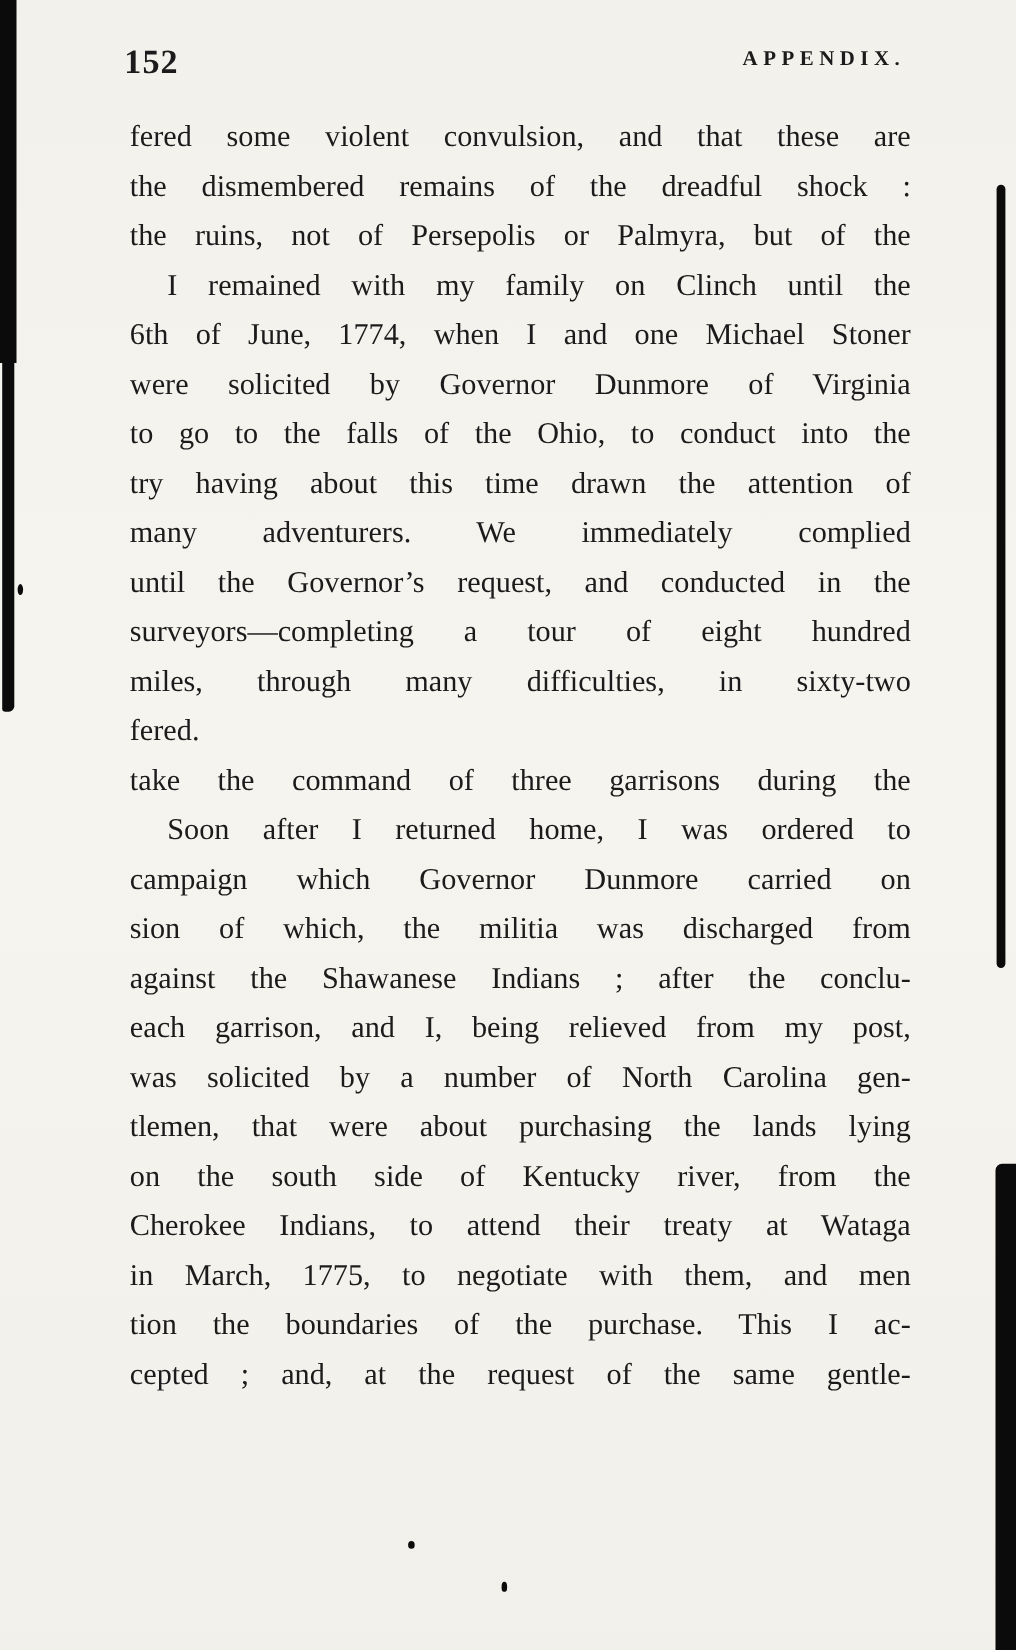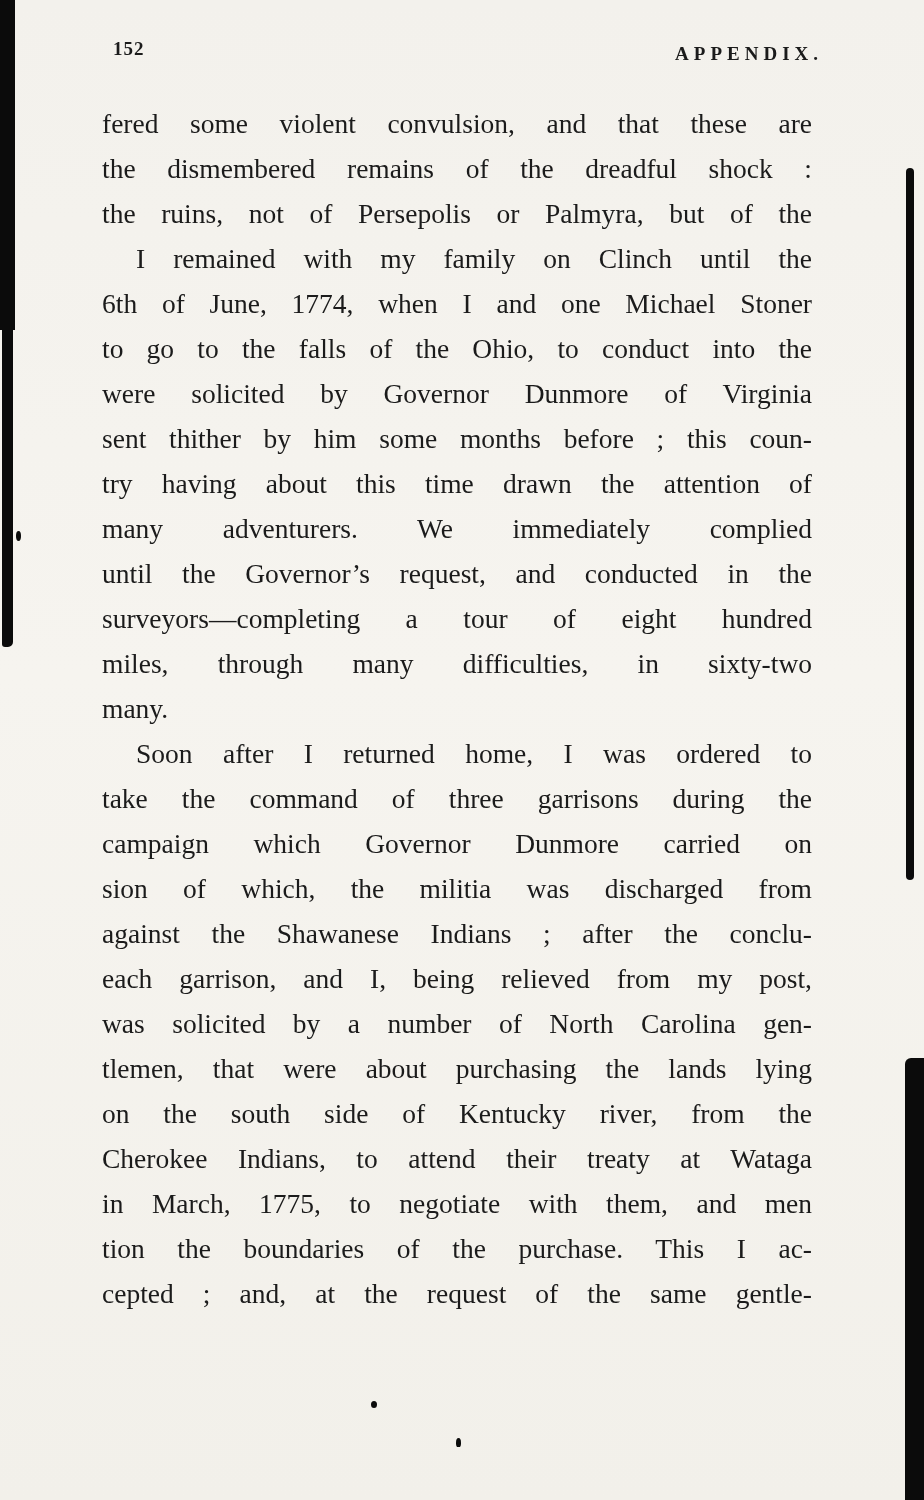--- a/index.html
+++ b/index.html
@@ -32,40 +32,40 @@
     position: absolute;
     top: 38px;
     left: 113px;
     width: 710px;
     height: 36px;
   }
   .page-number {
     position: absolute;
     left: 0;
     top: 0;
-    font-size: 19px;
+    font-size: 31px;
     font-weight: 700;
     letter-spacing: 1px;
   }
   .running-head {
     position: absolute;
     left: 0;
     right: 0;
     top: 5px;
     text-align: right;
     font-size: 19px;
     font-weight: 700;
     letter-spacing: 5px;
   }
 
   
   .body-text {
     position: absolute;
     top: 101px;
-    left: 102px;
+    left: 118px;
     width: 710px;
   }
   .line {
     font-size: 27.5px;
     line-height: 45px;
     height: 45px;
     overflow: hidden;
     text-align: justify;
     text-align-last: justify;
     word-spacing: 1px;
@@ -99,34 +99,33 @@
 
     <div class="paragraph">
       <div class="line">fered some violent convulsion, and that these are</div>
       <div class="line">the dismembered remains of the dreadful shock :</div>
       <div class="line">the ruins, not of Persepolis or Palmyra, but of the</div>
     </div>
 
     <div class="paragraph">
       <div class="line indent">I remained with my family on Clinch until the</div>
       <div class="line">6th of June, 1774, when I and one Michael Stoner</div>
+      <div class="line">were solicited by Governor Dunmore of Virginia</div>
       <div class="line">to go to the falls of the Ohio, to conduct into the</div>
-      <div class="line">were solicited by Governor Dunmore of Virginia</div>
-      <div class="line">sent thither by him some months before ; this coun-</div>
       <div class="line">try having about this time drawn the attention of</div>
       <div class="line">many adventurers.  We immediately complied</div>
       <div class="line">until the Governor’s request, and conducted in the</div>
       <div class="line">surveyors—completing a tour of eight hundred</div>
       <div class="line">miles, through many difficulties, in sixty-two</div>
-      <div class="line last">many.</div>
+      <div class="line last">fered.</div>
     </div>
 
     <div class="paragraph">
+      <div class="line">take the command of three garrisons during the</div>
       <div class="line indent">Soon after I returned home, I was ordered to</div>
-      <div class="line">take the command of three garrisons during the</div>
       <div class="line">campaign which Governor Dunmore carried on</div>
       <div class="line">sion of which, the militia was discharged from</div>
       <div class="line">against the Shawanese Indians ; after the conclu-</div>
       <div class="line">each garrison, and I, being relieved from my post,</div>
       <div class="line">was solicited by a number of North Carolina gen-</div>
       <div class="line">tlemen, that were about purchasing the lands lying</div>
       <div class="line">on the south side of Kentucky river, from the</div>
       <div class="line">Cherokee Indians, to attend their treaty at Wataga</div>
       <div class="line">in March, 1775, to negotiate with them, and men</div>
       <div class="line">tion the boundaries of the purchase.  This I ac-</div>

